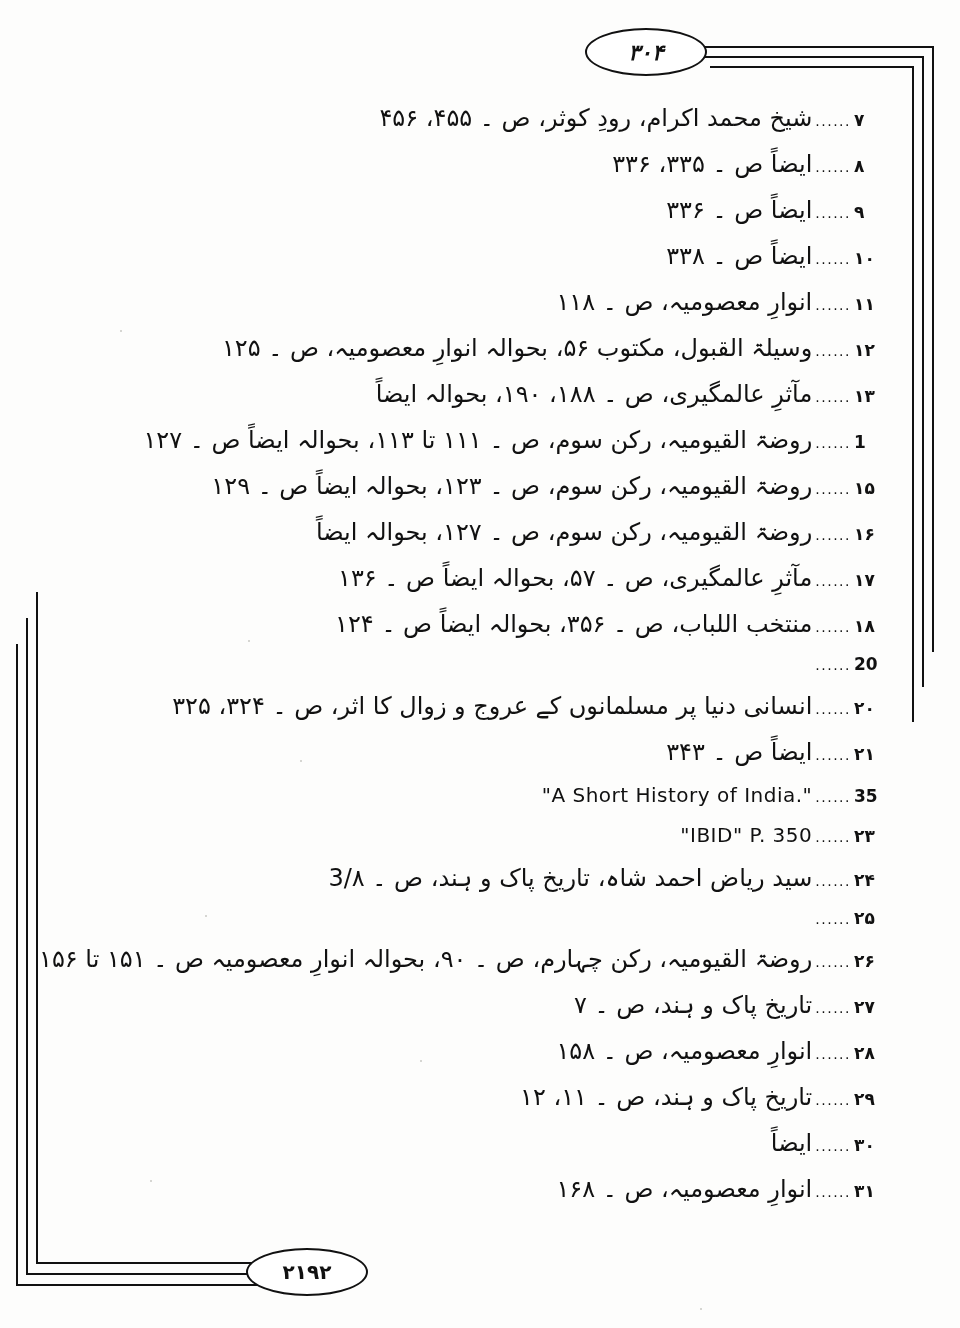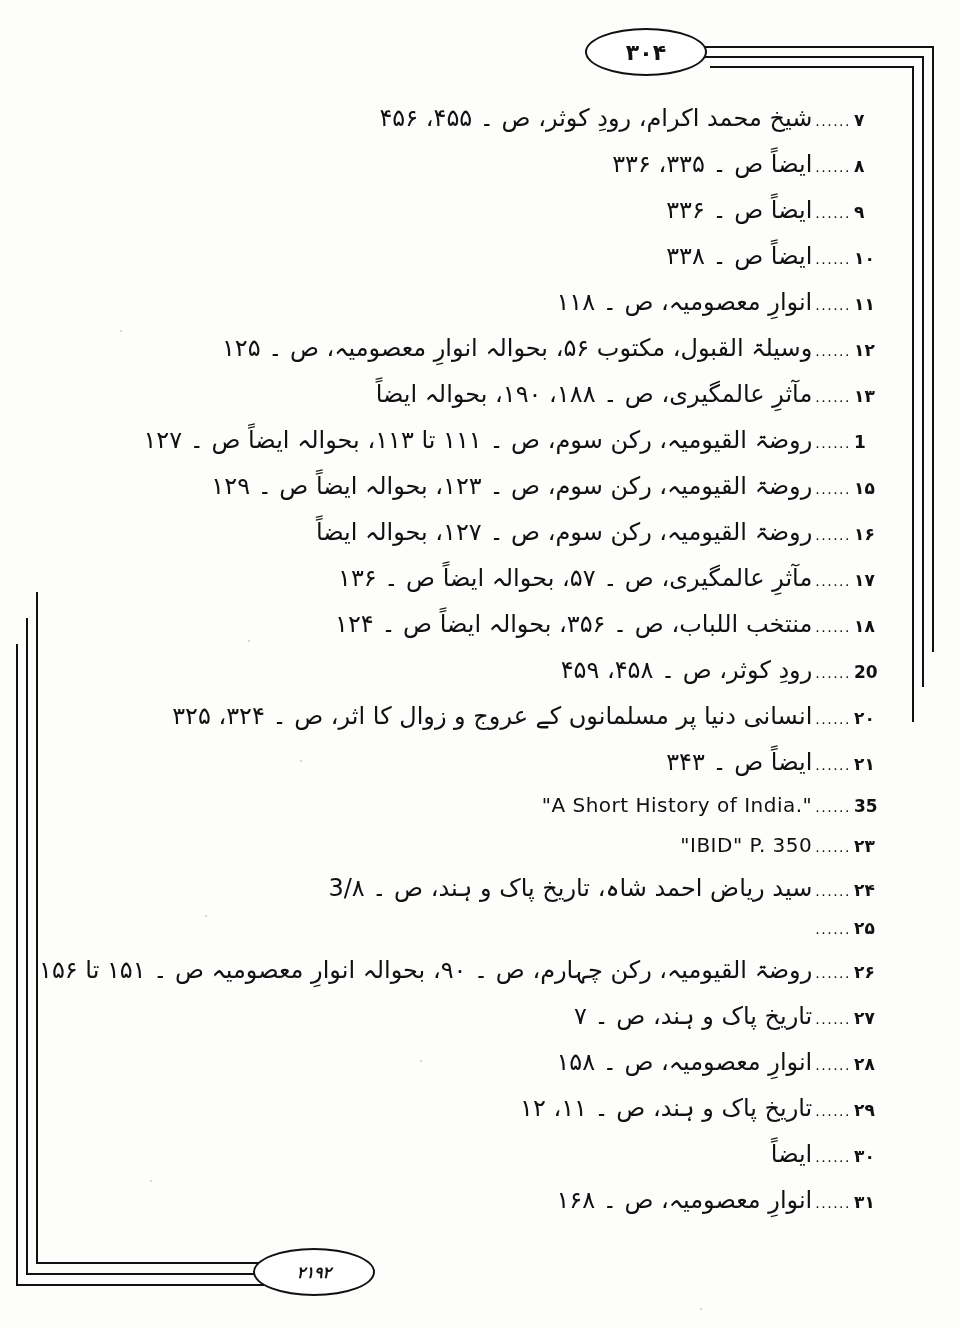--- a/index.html
+++ b/index.html
@@ -30,28 +30,28 @@
     font-weight: 700;
     letter-spacing: 1px;
     color: #111;
   }
   #top-bubble {
     width: 118px;
     height: 44px;
     top: 28px;
     left: 585px;
     font-size: 22px;
+    font-style: italic;
   }
   #bottom-bubble {
     width: 118px;
     height: 44px;
     top: 1248px;
-    left: 253px;
-    font-size: 16px;
-    font-style: italic;
+    left: 246px;
+    font-size: 20px;
   }
 
   
   .rule {
     position: absolute;
     background: #111;
   }
   
   .tr-v1 { top: 46px;  left: 932px; width: 2px; height: 606px; }
   .tr-v2 { top: 56px;  left: 922px; width: 2px; height: 631px; }
@@ -203,21 +203,20 @@
         <span class="note-text">مآثرِ عالمگیری، ص ۔ ۵۷، بحوالہ ایضاً ص ۔ ۱۳۶</span>
       </div>
       <div class="note">
         <span class="note-num">۱۸</span>
         <span class="note-dots">......</span>
         <span class="note-text">منتخب اللباب، ص ۔ ۳۵۶، بحوالہ ایضاً ص ۔ ۱۲۴</span>
       </div>
       <div class="note">
         <span class="note-num">20</span>
         <span class="note-dots">......</span>
-        <span class="note-text">رودِ کوثر، ص ۔ ۴۵۸، ۴۵۹</span>
       </div>
       <div class="note">
         <span class="note-num">۲۰</span>
         <span class="note-dots">......</span>
         <span class="note-text">انسانی دنیا پر مسلمانوں کے عروج و زوال کا اثر، ص ۔ ۳۲۴، ۳۲۵</span>
       </div>
       <div class="note">
         <span class="note-num">۲۱</span>
         <span class="note-dots">......</span>
         <span class="note-text">ایضاً ص ۔ ۳۴۳</span>

